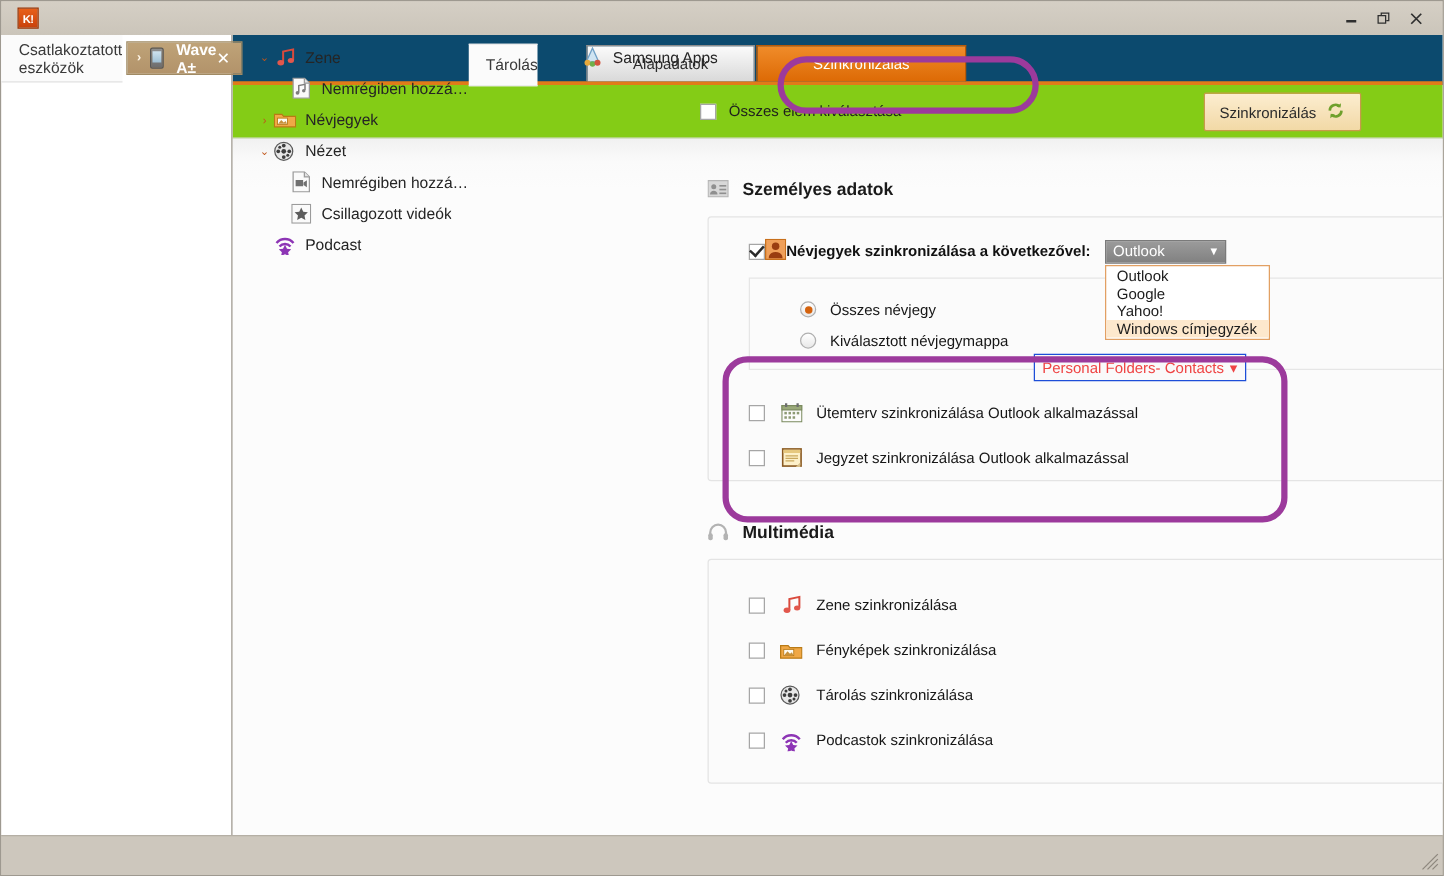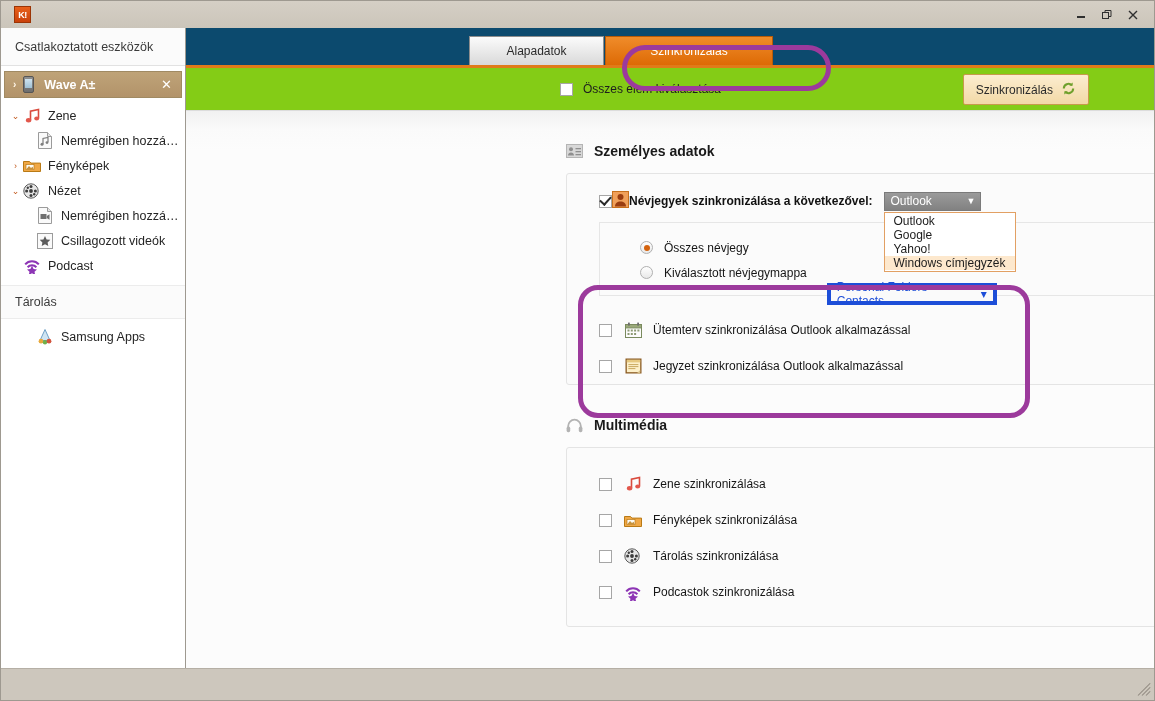--- a/index.html
+++ b/index.html
@@ -54,21 +54,21 @@
   .wbtn svg { display: block; }
 
   
   #bodyrow { flex: 1; display: flex; position: relative; min-height: 0; }
 
   
   #sidebar {
     width: 185px; flex: none;
     background: #ffffff;
     border-right: 1px solid #9e9990;
-    display: flex; flex-direction: column;
+    display: flex; flex-direction: row;
     position: relative; z-index: 5;
   }
   .side-head {
     height: 38px; display: flex; align-items: center;
     padding-left: 14px;
     font-size: 12.5px; color: #3a3a3a;
     background: #fbfbfb;
     border-bottom: 1px solid #e2e2e2;
   }
   #device-item {
@@ -213,23 +213,23 @@
     flex: none; display:flex; align-items:center; justify-content:center;
   }
   .radio.on:after {
     content:''; width:6px; height:6px; border-radius:50%;
     background:#d4620d;
   }
   .radio-row .rlabel { margin-left: 11px; font-size: 12px; color: #161616; }
 
   .folderfield {
     margin-left: 20px; width: 170px; height: 22px;
-    border: 4px solid #1d4ed8; background: #fafafa;
+    border: 1px solid #1d4ed8; background: #fafafa;
     display:flex; align-items:center; padding: 0 6px;
-    color: #1d4ed8; font-size: 12px;
+    color: #ef4444; font-size: 12px;
     justify-content: space-between;
     margin-top: 43px;
   }
 
   
   #combo-wrap { position: relative; margin-left: 12px; }
   #combo {
     width: 97px; height: 19px;
     background: linear-gradient(#9b9b9b, #818181);
     border: 1px solid #7a7a7a;
@@ -343,21 +343,21 @@
           </div>
           <div class="lib-row">
             <span class="twist">›</span>
             <span class="ico" style="display: flex; align-items: center; justify-content: center;">
               <svg width="18" height="15" viewBox="0 0 18 15">
                 <path d="M0.5 3.5h6l1.4 1.6h9.6v8.4h-17z" fill="#f0a846" stroke="#b97a15"></path>
                 <rect x="3" y="6.5" width="8" height="5" fill="#fdfbf3" stroke="#b97a15" stroke-width="0.7"></rect>
                 <path d="M3.5 11 L6 8 L8 10 L9.5 8.8 L10.6 11z" fill="#c7913b"></path>
               </svg>
             </span>
-            <span class="lbl">Fényképek</span>
+            <span class="lbl">Névjegyek</span>
           </div>
           <div class="lib-row">
             <span class="twist">⌄</span>
             <span class="ico" style="display: flex; align-items: center; justify-content: center;">
               <svg width="18" height="16" viewBox="0 0 18 16">
                 <circle cx="8" cy="8" r="7.2" fill="#e7e7e7" stroke="#5a5a5a"></circle>
                 <circle cx="8" cy="8" r="1.9" fill="#3d3d3d"></circle>
                 <circle cx="8" cy="3.4" r="1.5" fill="#3d3d3d"></circle>
                 <circle cx="8" cy="12.6" r="1.5" fill="#3d3d3d"></circle>
                 <circle cx="3.6" cy="8" r="1.5" fill="#3d3d3d"></circle>

